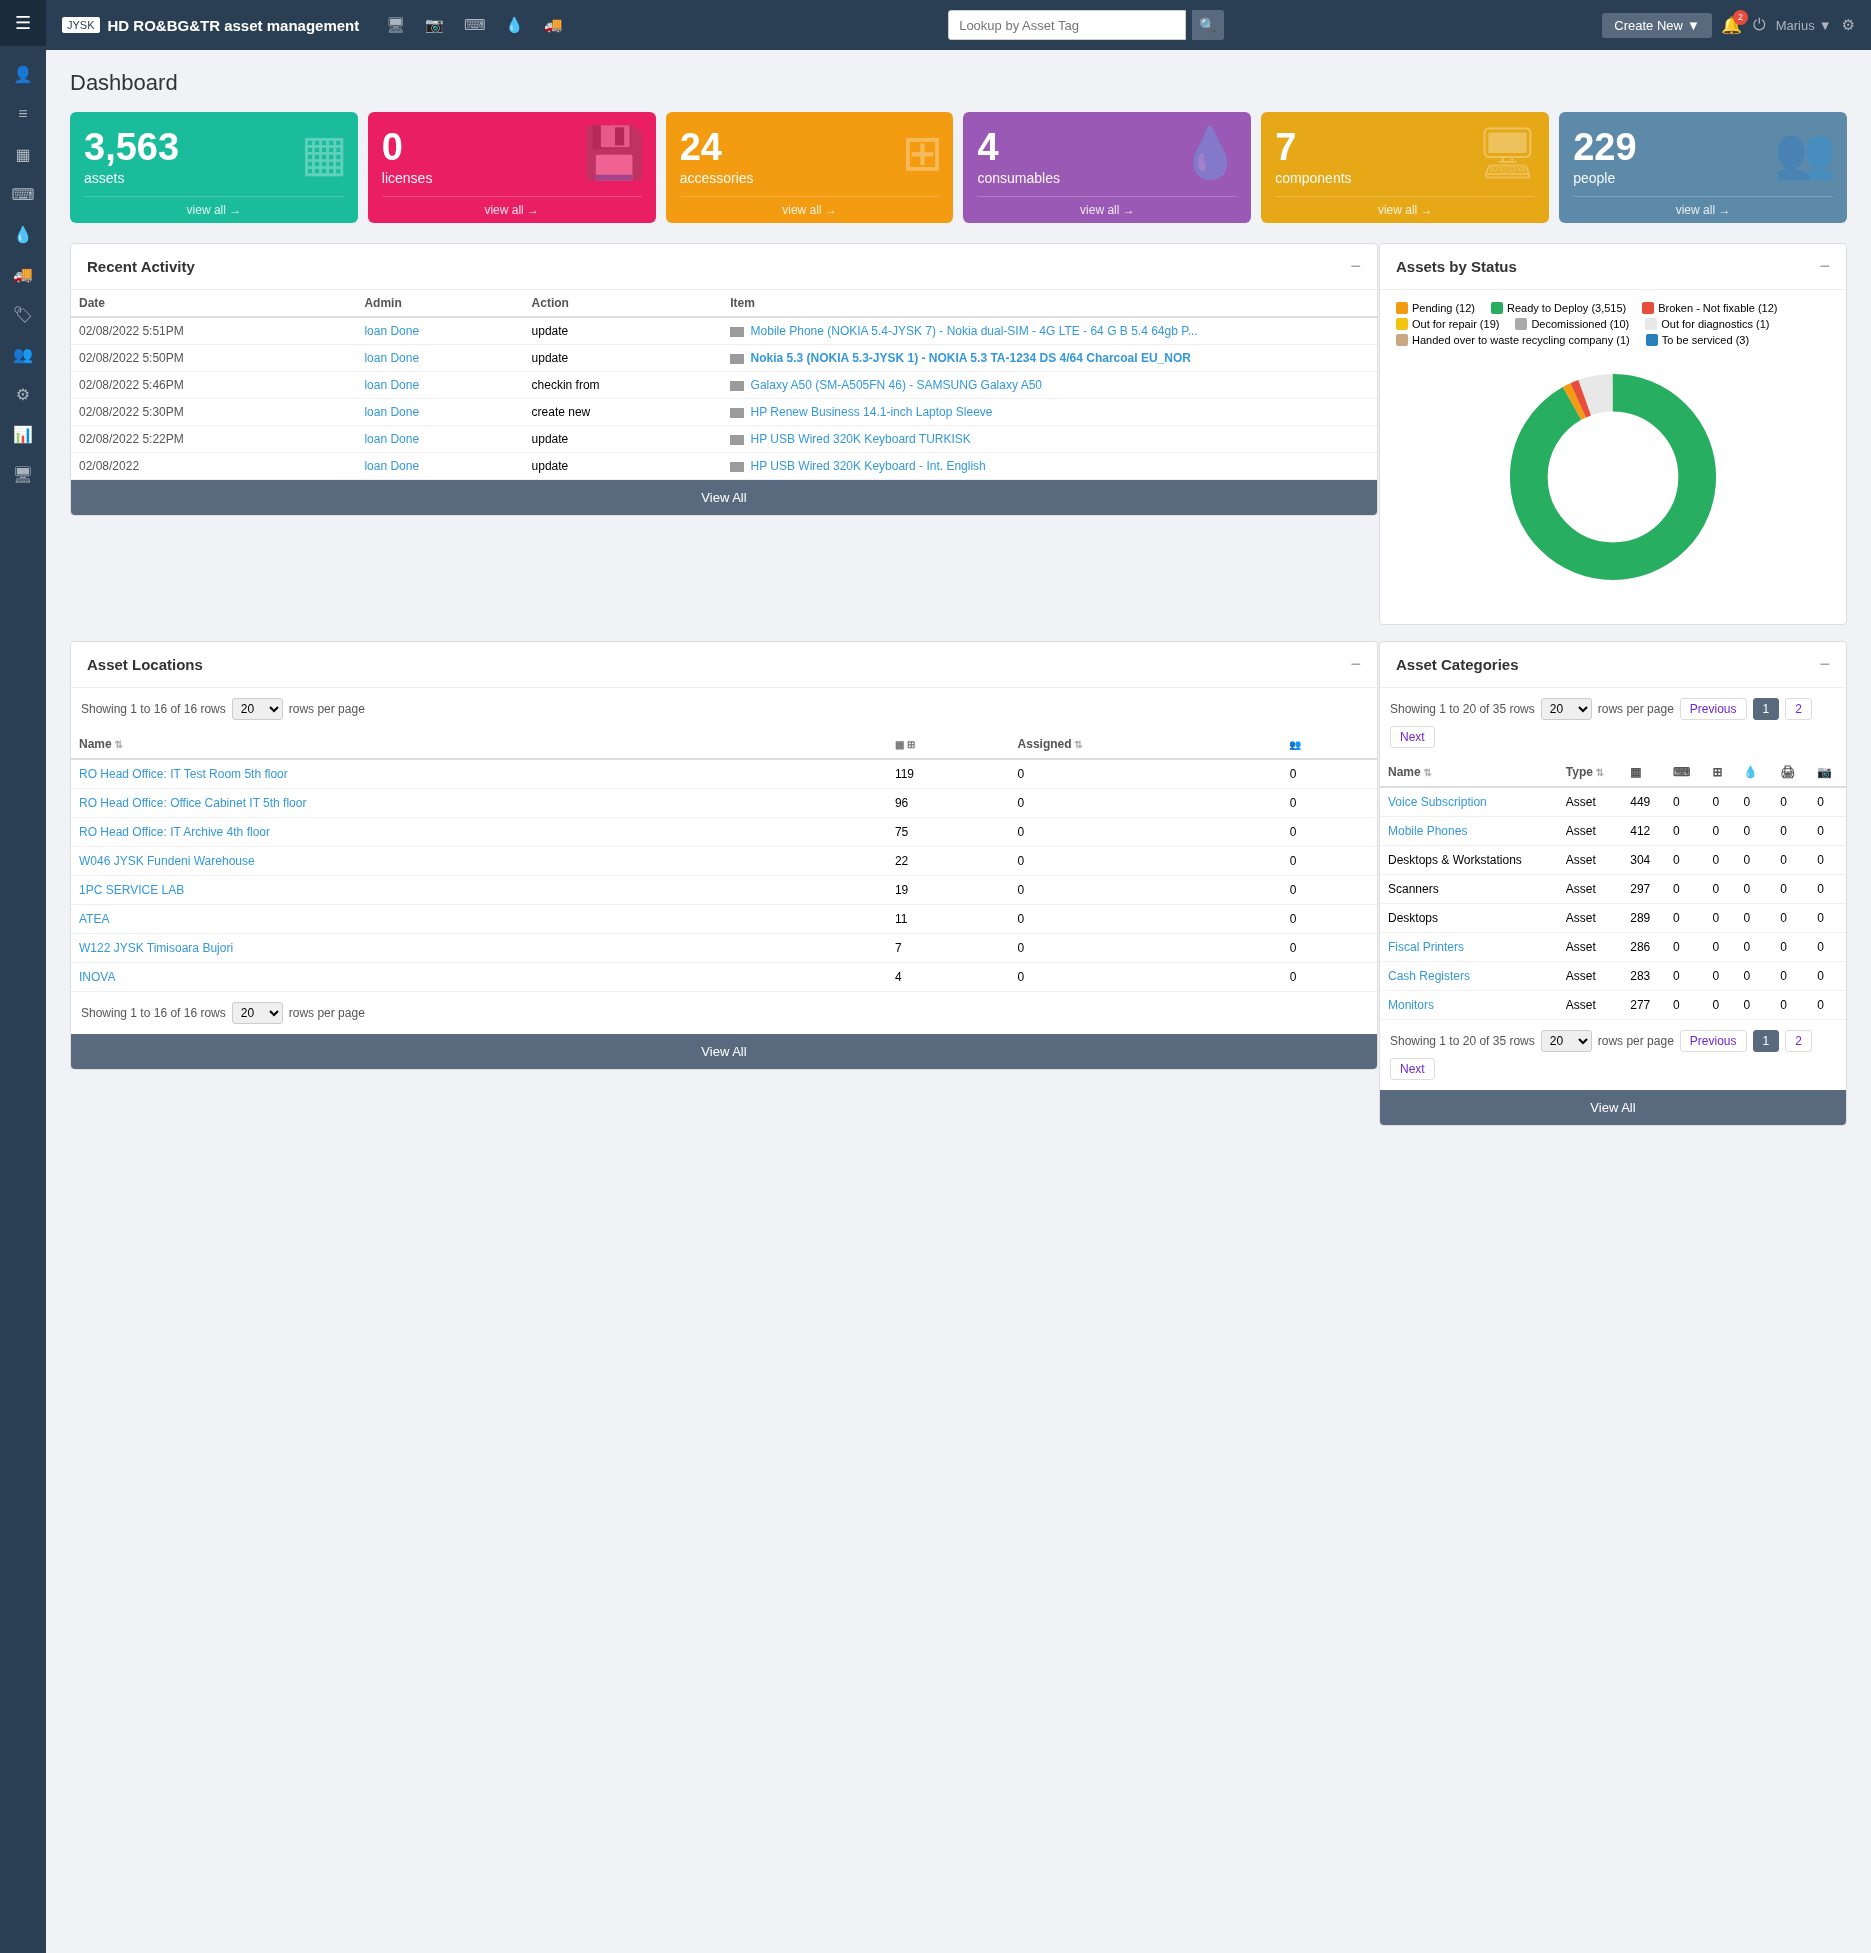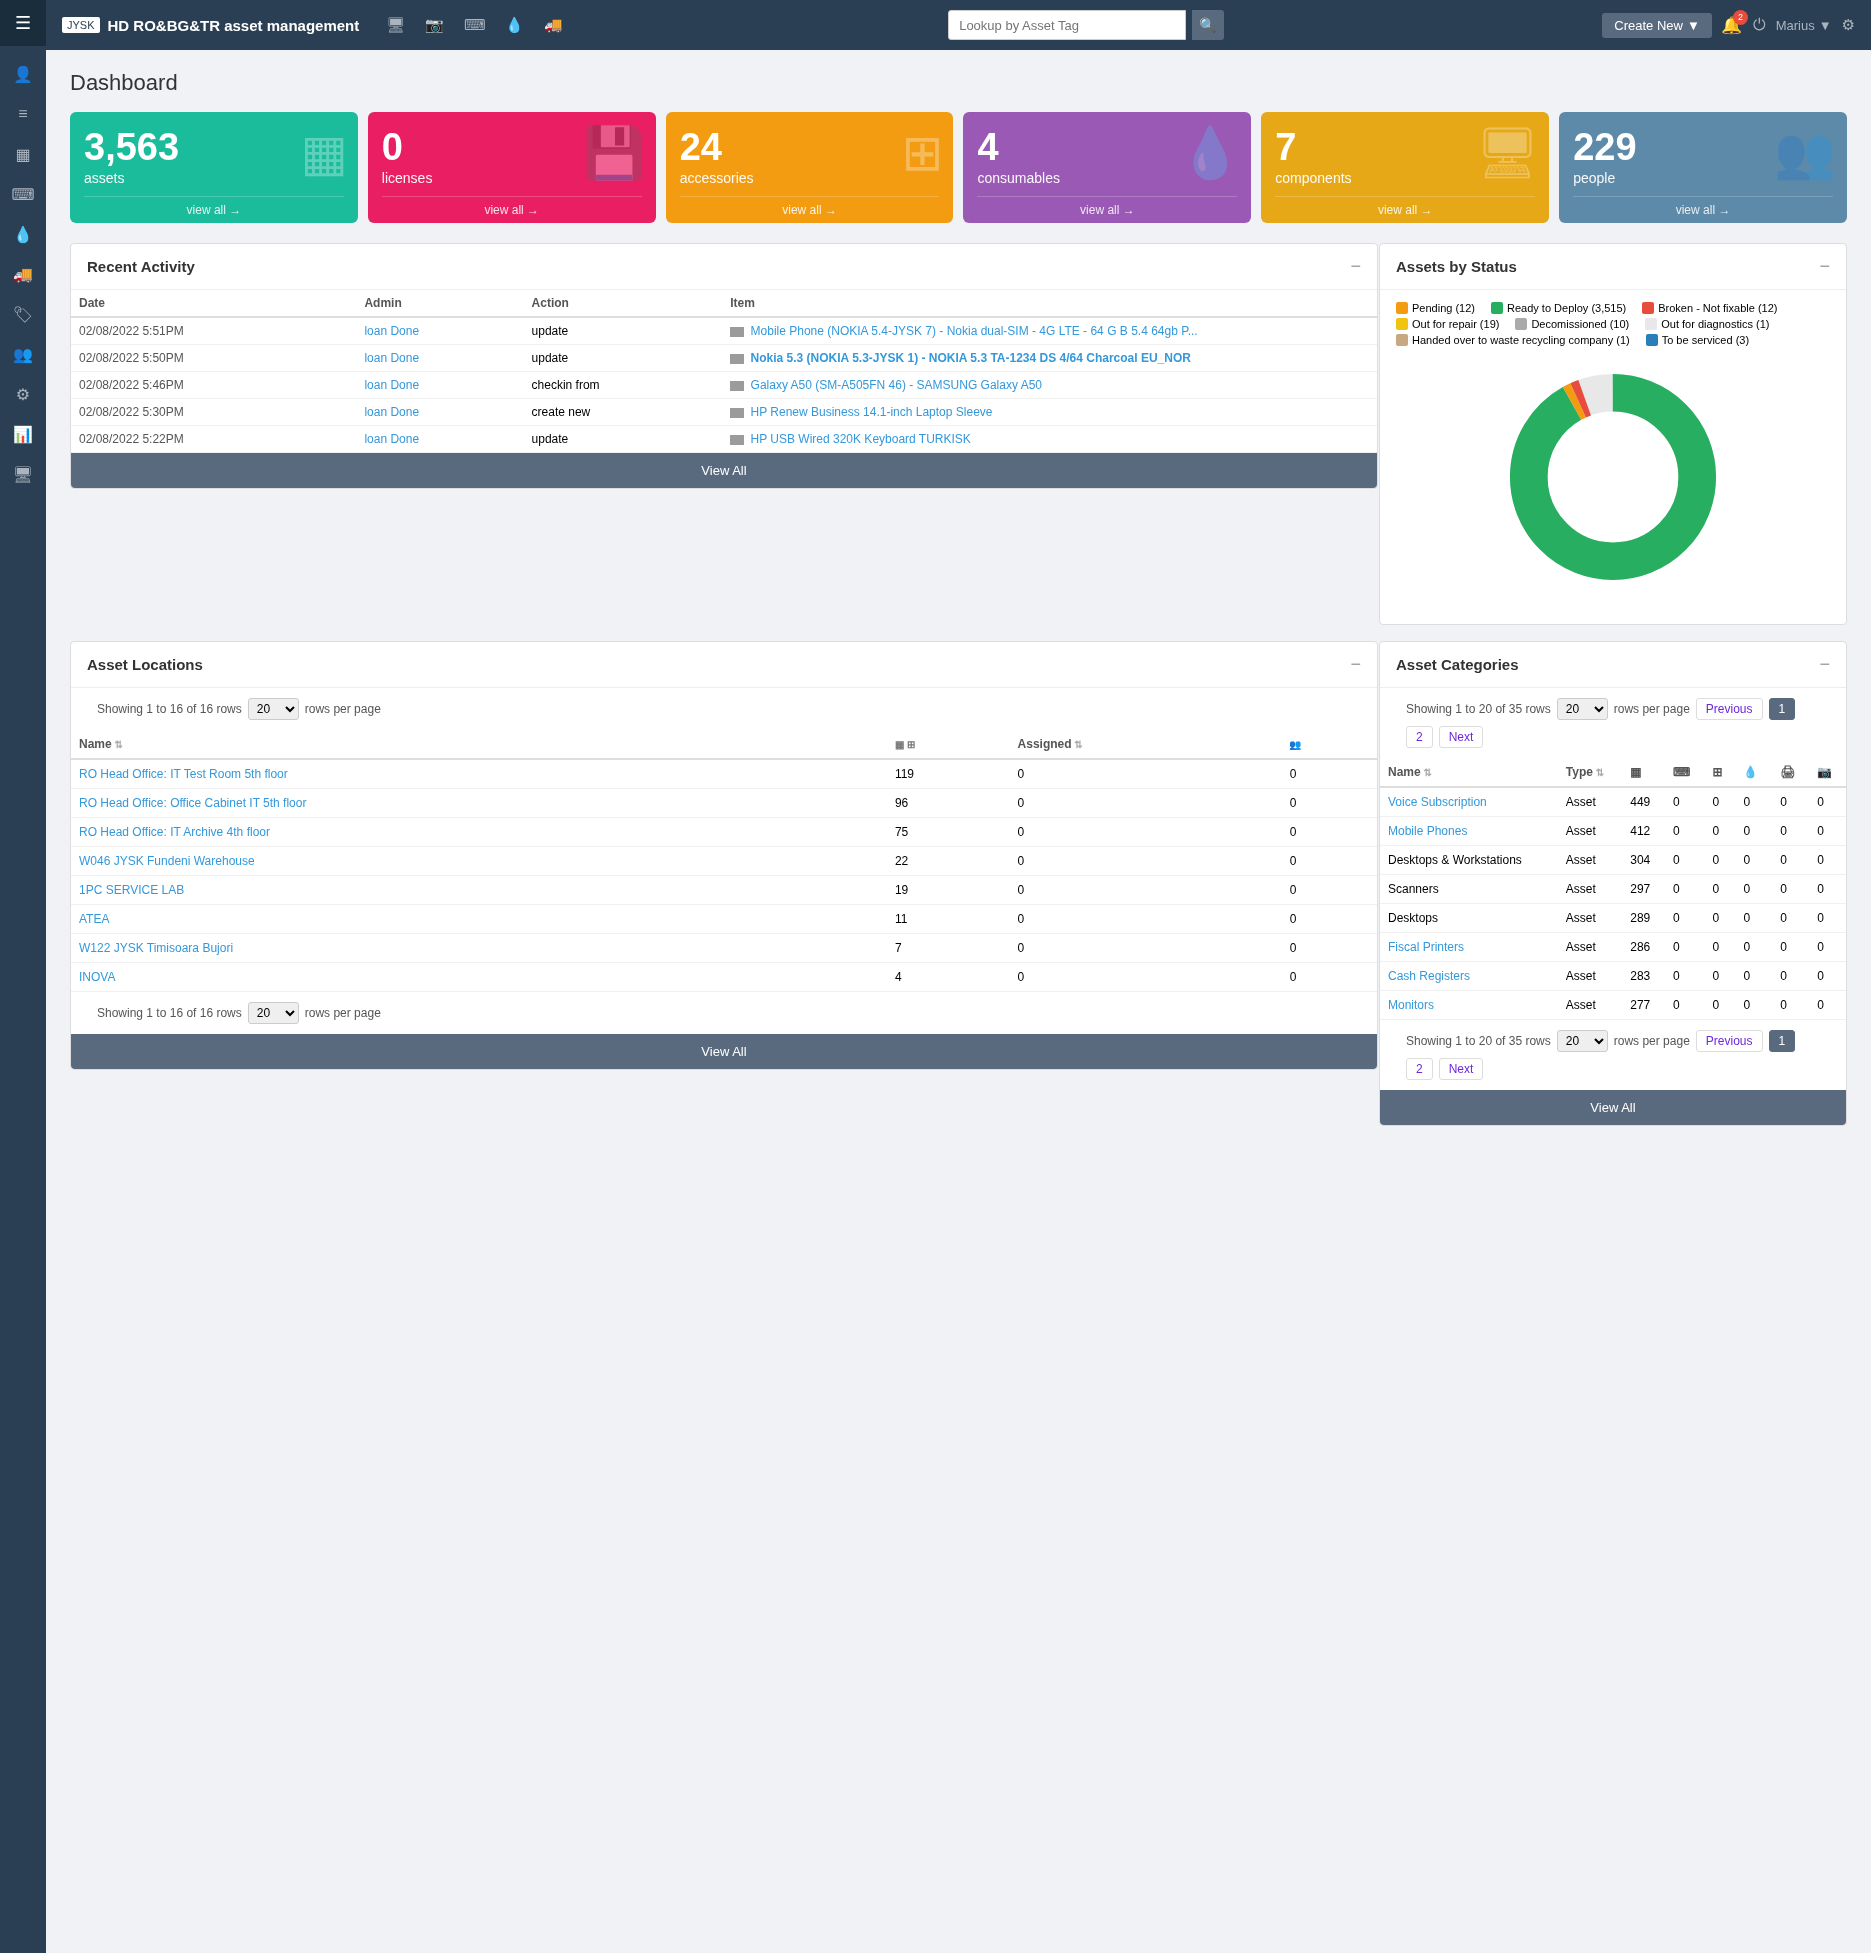--- a/index.html
+++ b/index.html
@@ -76,21 +76,21 @@
 
     
     .donut-container { display: flex; justify-content: center; align-items: center; padding: 10px 0; }
 
     
     .data-table { width: 100%; border-collapse: collapse; font-size: 12px; }
     .data-table th { text-align: left; padding: 7px 8px; border-bottom: 2px solid #ddd; color: #555; font-weight: 600; }
     .data-table th.sortable { cursor: pointer; }
     .data-table th.sortable::after { content: ' ⇅'; font-size: 10px; color: #aaa; }
     .data-table td { padding: 7px 8px; border-bottom: 1px solid #f0f0f0; }
-    .pagination-row { display: flex; align-items: center; gap: 6px; padding: 10px 26px; font-size: 12px; color: #555; flex-wrap: wrap; }
+    .pagination-row { display: flex; align-items: center; gap: 6px; padding: 10px 10px; font-size: 12px; color: #555; flex-wrap: wrap; }
     .per-page-select { border: 1px solid #ccc; border-radius: 3px; padding: 2px 4px; font-size: 12px; }
     .page-btn { border: 1px solid #ddd; background: #fff; padding: 3px 9px; border-radius: 3px; cursor: pointer; font-size: 12px; color: #6d28d9; }
     .page-btn.active { background: #5a6a7e; color: #fff; border-color: #5a6a7e; }
     .table-wrapper { max-height: 297px; overflow-y: auto; }
 
     
     ::-webkit-scrollbar { width: 6px; height: 6px; }
     ::-webkit-scrollbar-track { background: #f1f1f1; }
     ::-webkit-scrollbar-thumb { background: #bbb; border-radius: 3px; }
 
@@ -253,20 +253,29 @@
     </tr>
                     <tr>
       <td>02/08/2022 5:22PM</td>
       <td><a class="link">loan Done</a></td>
       <td>update</td>
       <td style="max-width:277px;overflow:hidden;white-space:nowrap;text-overflow:ellipsis;">
         <span style="display:inline-block;width:14px;height:10px;background:#9b9b9b;margin-right:3px;vertical-align:middle;"></span>
         <a class="link">HP USB Wired 320K Keyboard TURKISK</a>
       </td>
     </tr>
+                    <tr>
+      <td>02/08/2022</td>
+      <td><a class="link">loan Done</a></td>
+      <td>update</td>
+      <td style="max-width:277px;overflow:hidden;white-space:nowrap;text-overflow:ellipsis;">
+        <span style="display:inline-block;width:14px;height:10px;background:#9b9b9b;margin-right:3px;vertical-align:middle;"></span>
+        <a class="link">HP USB Wired 320K Keyboard - Int. English</a>
+      </td>
+    </tr>
                   </tbody>
               </table>
             </div>
             <button class="view-all-btn">View All</button>
           </div>
         </div>
       </div>
 
       <div class="col-right">
         <div class="panel" style="height:100%;">

